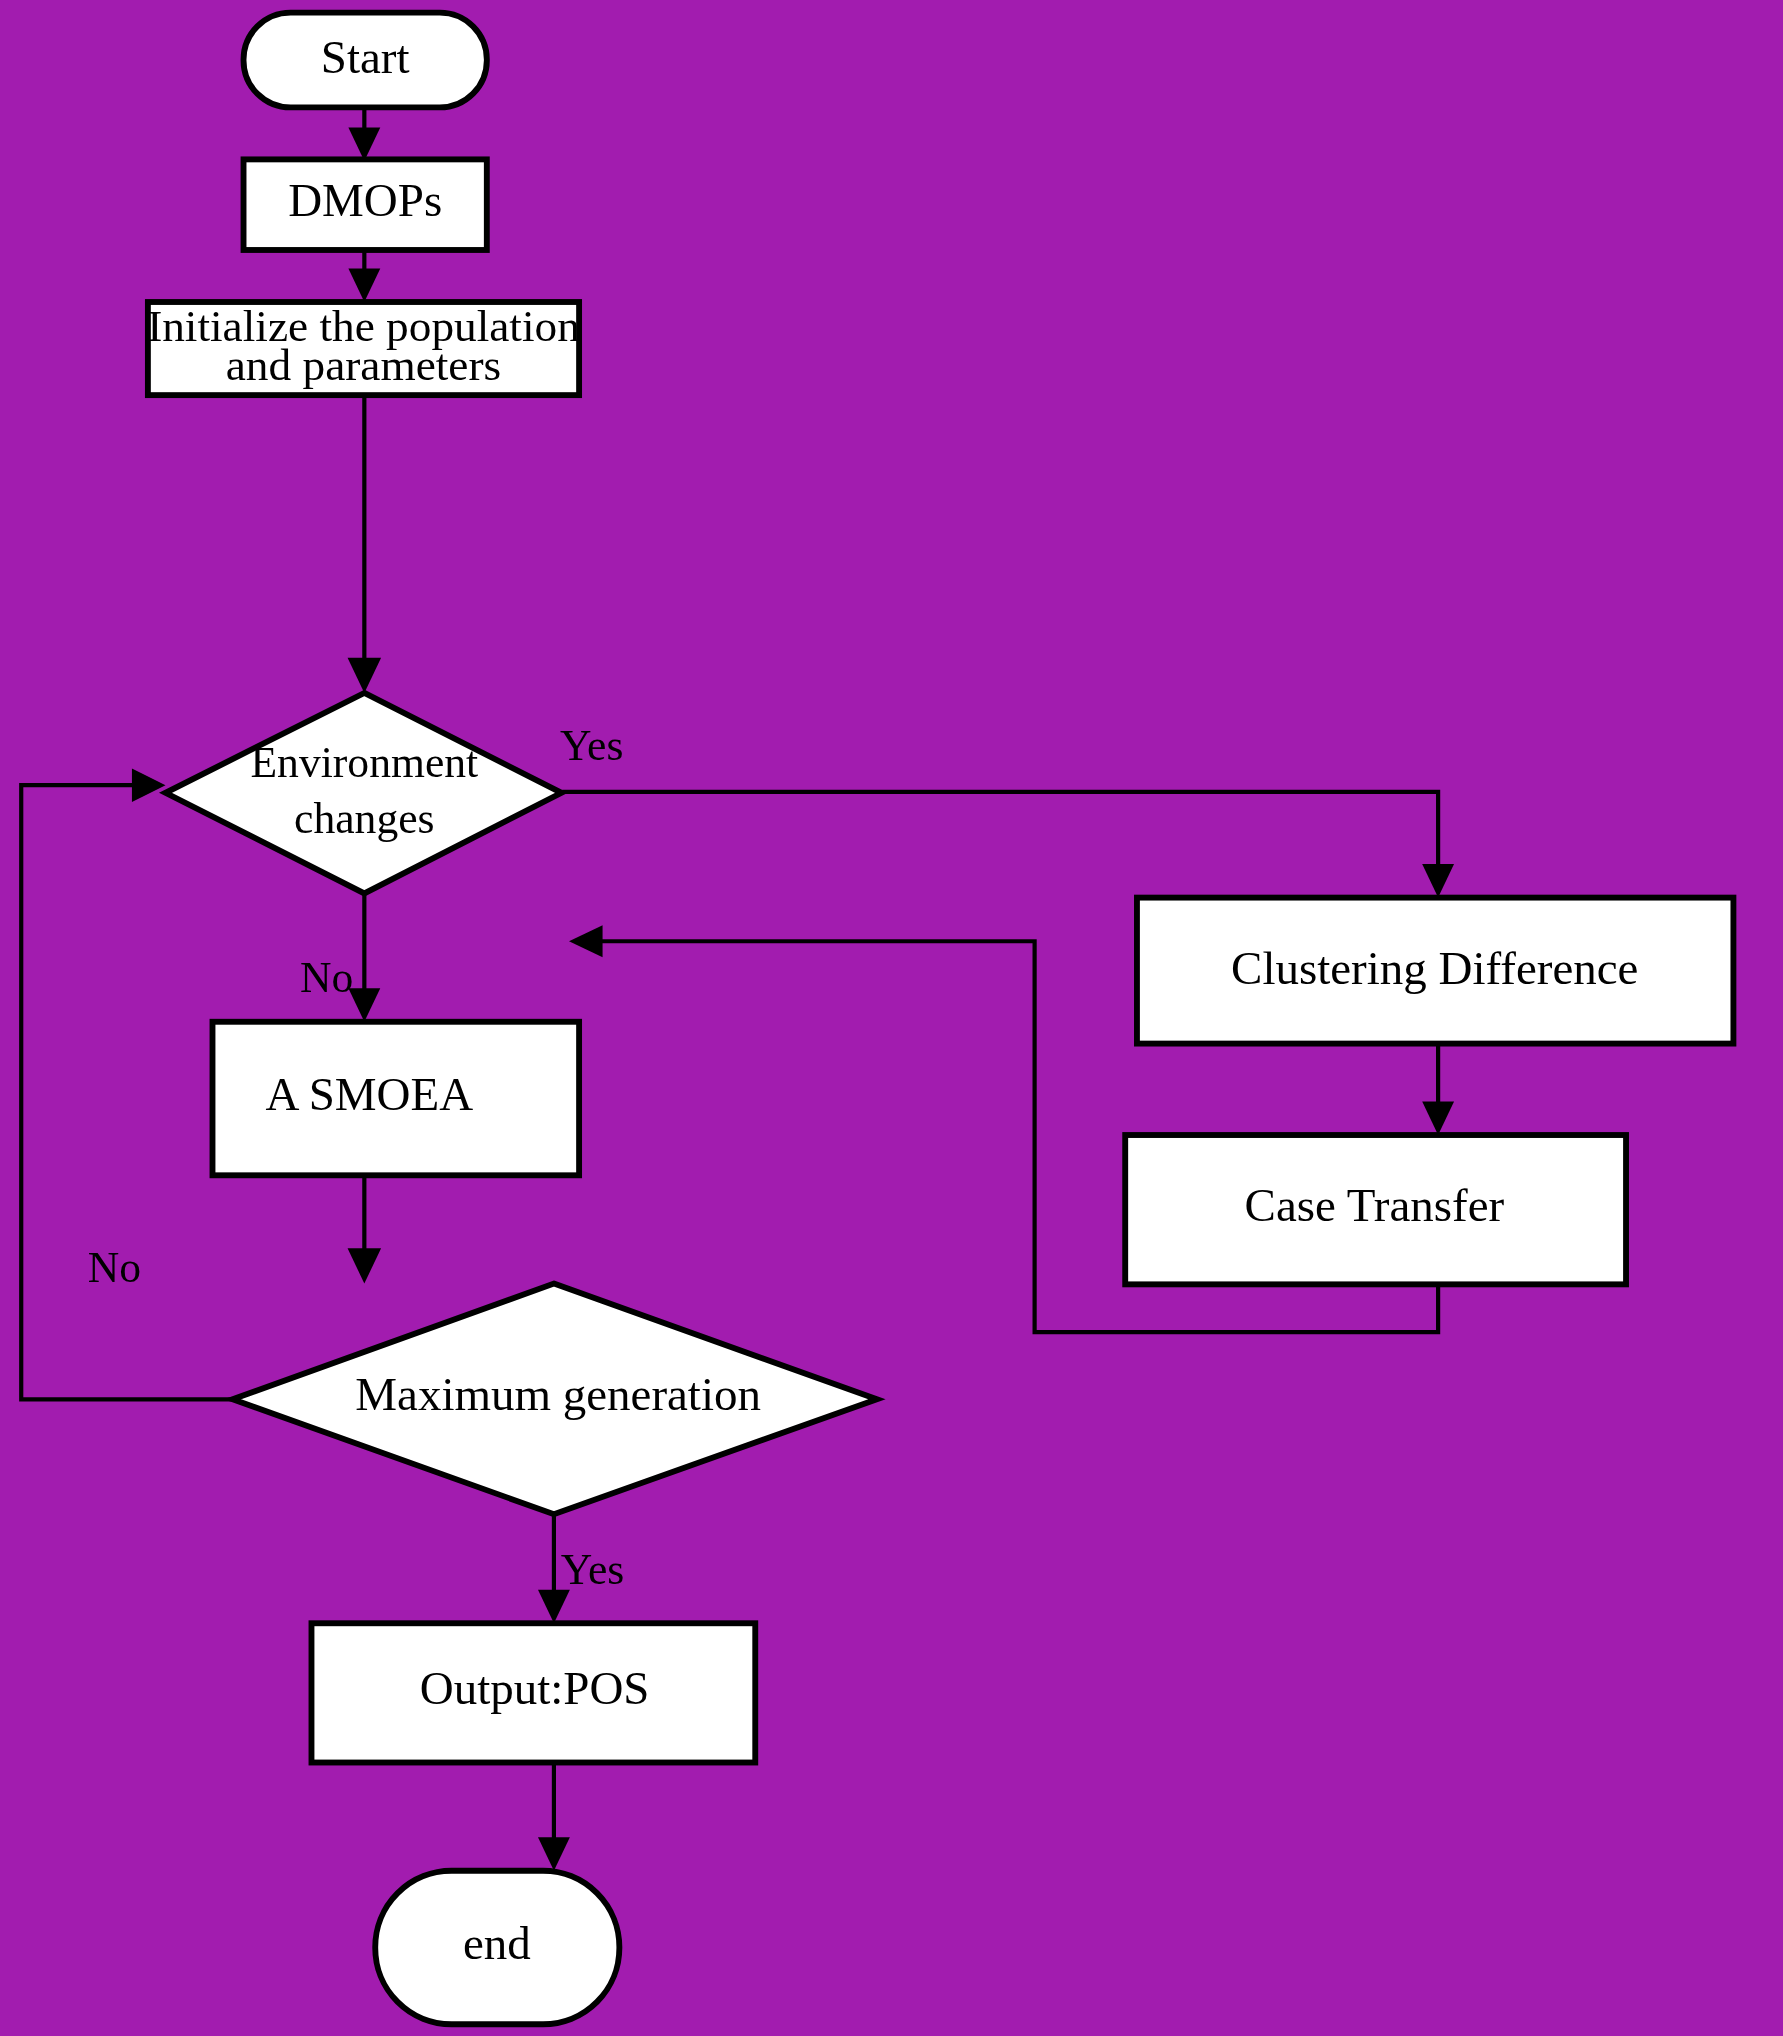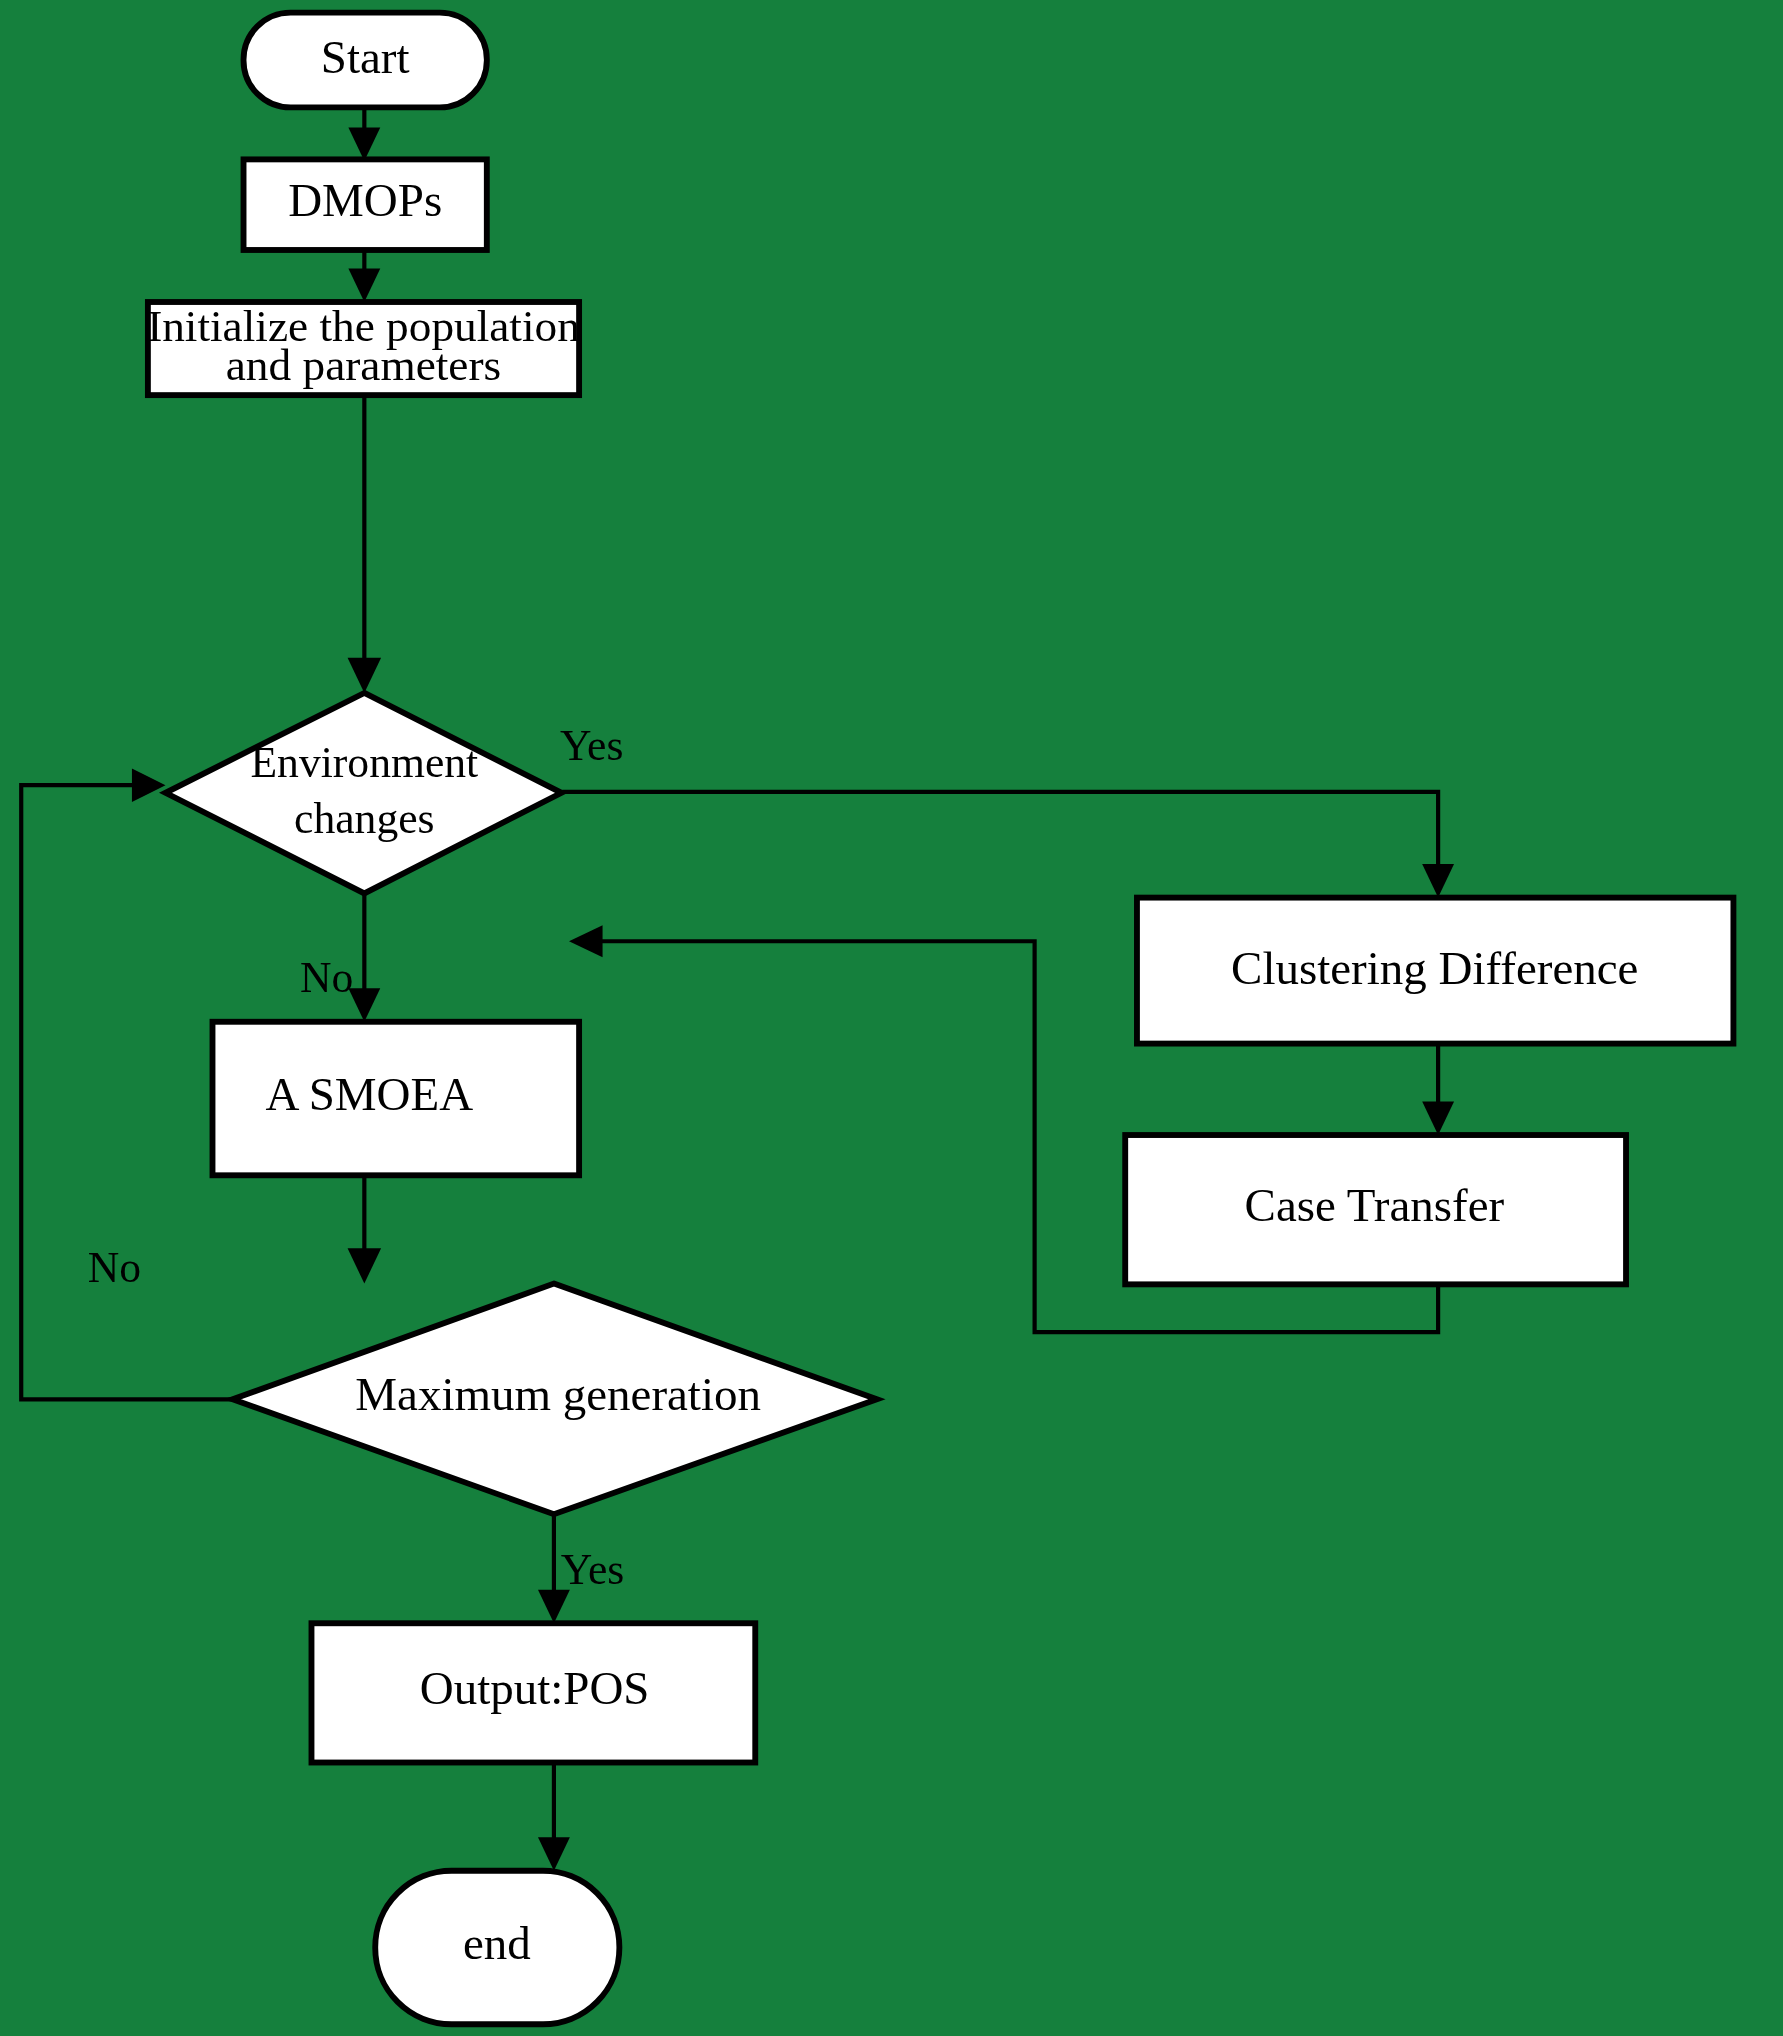--- a/index.html
+++ b/index.html
@@ -10,21 +10,21 @@
   body {
     width: 1784px;
     height: 2036px;
     font-family: "Liberation Serif", "DejaVu Serif", serif;
     overflow: hidden;
   }
   #flow-root {
     position: relative;
     width: 1784px;
     height: 2036px;
-    background: #15803d;
+    background: #a21caf;
   }
   svg.flow-canvas {
     position: absolute;
     top: 0;
     left: 0;
     width: 1784px;
     height: 2036px;
     display: block;
   }
   .node-shape {

